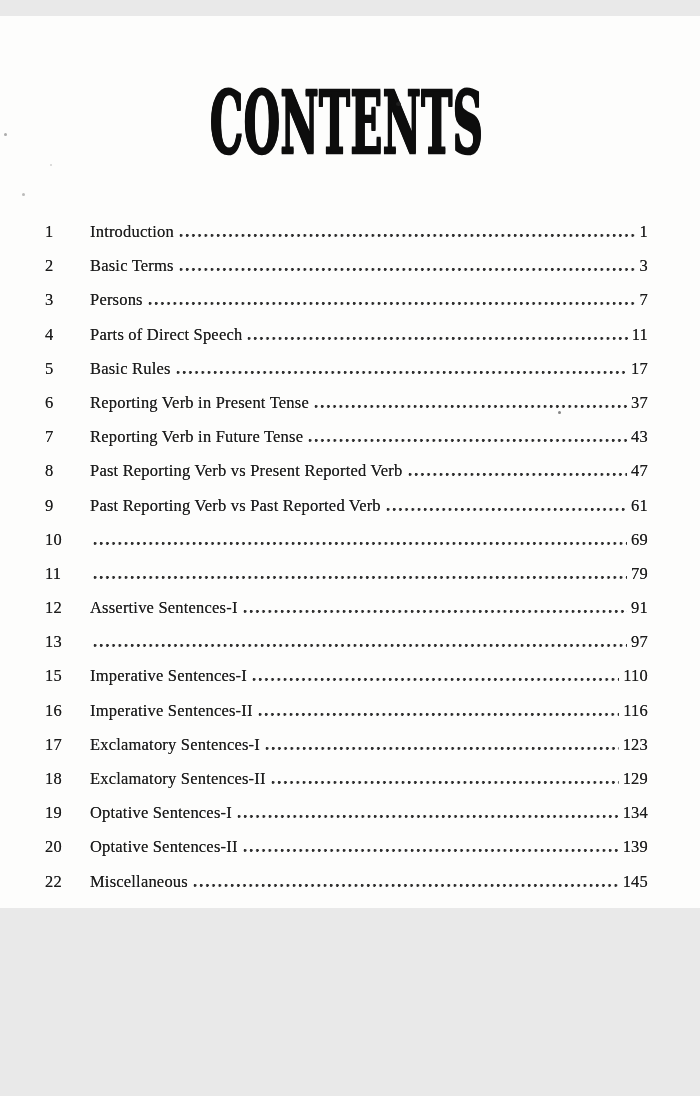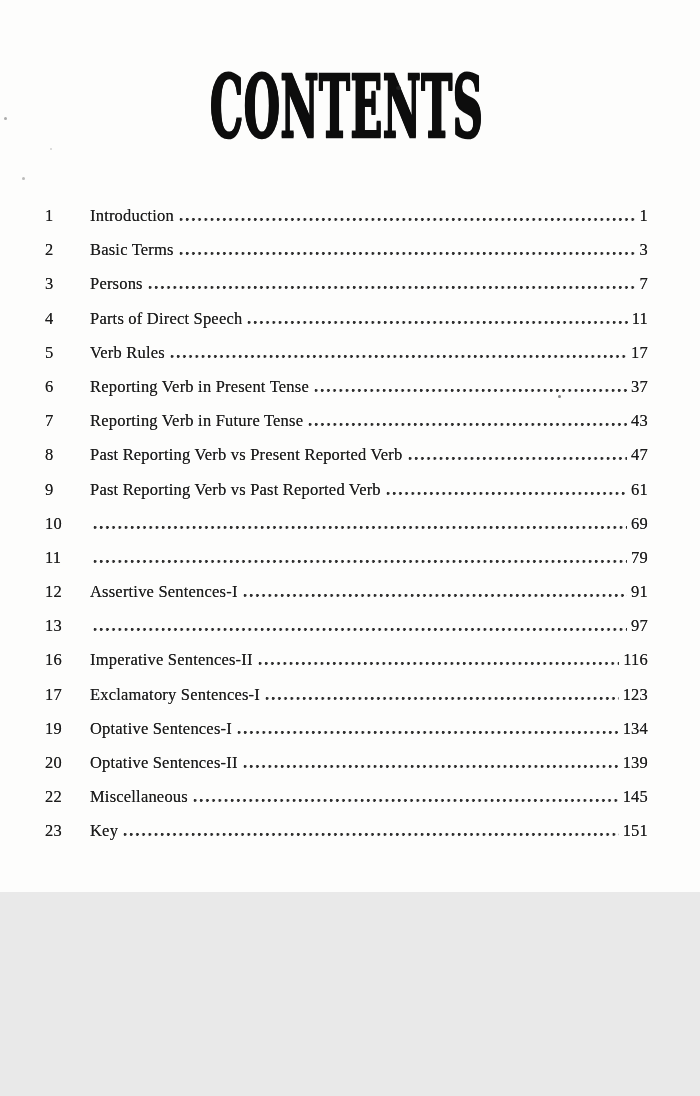--- a/index.html
+++ b/index.html
@@ -1,20 +1,20 @@
 <!DOCTYPE html>
 <html><head>
 <meta charset="utf-8">
 <style>
   html, body { margin: 0; padding: 0; background: #e9e9e9; }
   .page {
     position: relative;
     width: 700px;
     height: 892px;
-    margin: 0 auto;
+    margin: 16px auto;
     background: #fdfdfc;
     overflow: hidden;
     font-family: "Liberation Serif", serif;
     color: #1c1c1c;
   }
   .title-wrap {
     position: absolute;
     top: 64px;
     left: 0;
     right: 6px;
@@ -112,21 +112,21 @@
       <span class="toc-page">7</span>
     </div>
       <div class="toc-row">
       <span class="toc-num">4</span>
       <span class="toc-title">Parts of Direct Speech</span>
       <span class="toc-dots"></span>
       <span class="toc-page">11</span>
     </div>
       <div class="toc-row">
       <span class="toc-num">5</span>
-      <span class="toc-title">Verb Rules</span>
+      <span class="toc-title">Basic Rules</span>
       <span class="toc-dots"></span>
       <span class="toc-page">17</span>
     </div>
       <div class="toc-row">
       <span class="toc-num">6</span>
       <span class="toc-title">Reporting Verb in Present Tense</span>
       <span class="toc-dots"></span>
       <span class="toc-page">37</span>
     </div>
       <div class="toc-row">
@@ -162,30 +162,42 @@
       <span class="toc-title">Assertive Sentences-I</span>
       <span class="toc-dots"></span>
       <span class="toc-page">91</span>
     </div>
       <div class="toc-row">
       <span class="toc-num">13</span>
       <span class="toc-dots"></span>
       <span class="toc-page">97</span>
     </div>
       <div class="toc-row">
+      <span class="toc-num">15</span>
+      <span class="toc-title">Imperative Sentences-I</span>
+      <span class="toc-dots"></span>
+      <span class="toc-page">110</span>
+    </div>
+      <div class="toc-row">
       <span class="toc-num">16</span>
       <span class="toc-title">Imperative Sentences-II</span>
       <span class="toc-dots"></span>
       <span class="toc-page">116</span>
     </div>
       <div class="toc-row">
       <span class="toc-num">17</span>
       <span class="toc-title">Exclamatory Sentences-I</span>
       <span class="toc-dots"></span>
       <span class="toc-page">123</span>
+    </div>
+      <div class="toc-row">
+      <span class="toc-num">18</span>
+      <span class="toc-title">Exclamatory Sentences-II</span>
+      <span class="toc-dots"></span>
+      <span class="toc-page">129</span>
     </div>
       <div class="toc-row">
       <span class="toc-num">19</span>
       <span class="toc-title">Optative Sentences-I</span>
       <span class="toc-dots"></span>
       <span class="toc-page">134</span>
     </div>
       <div class="toc-row">
       <span class="toc-num">20</span>
       <span class="toc-title">Optative Sentences-II</span>

